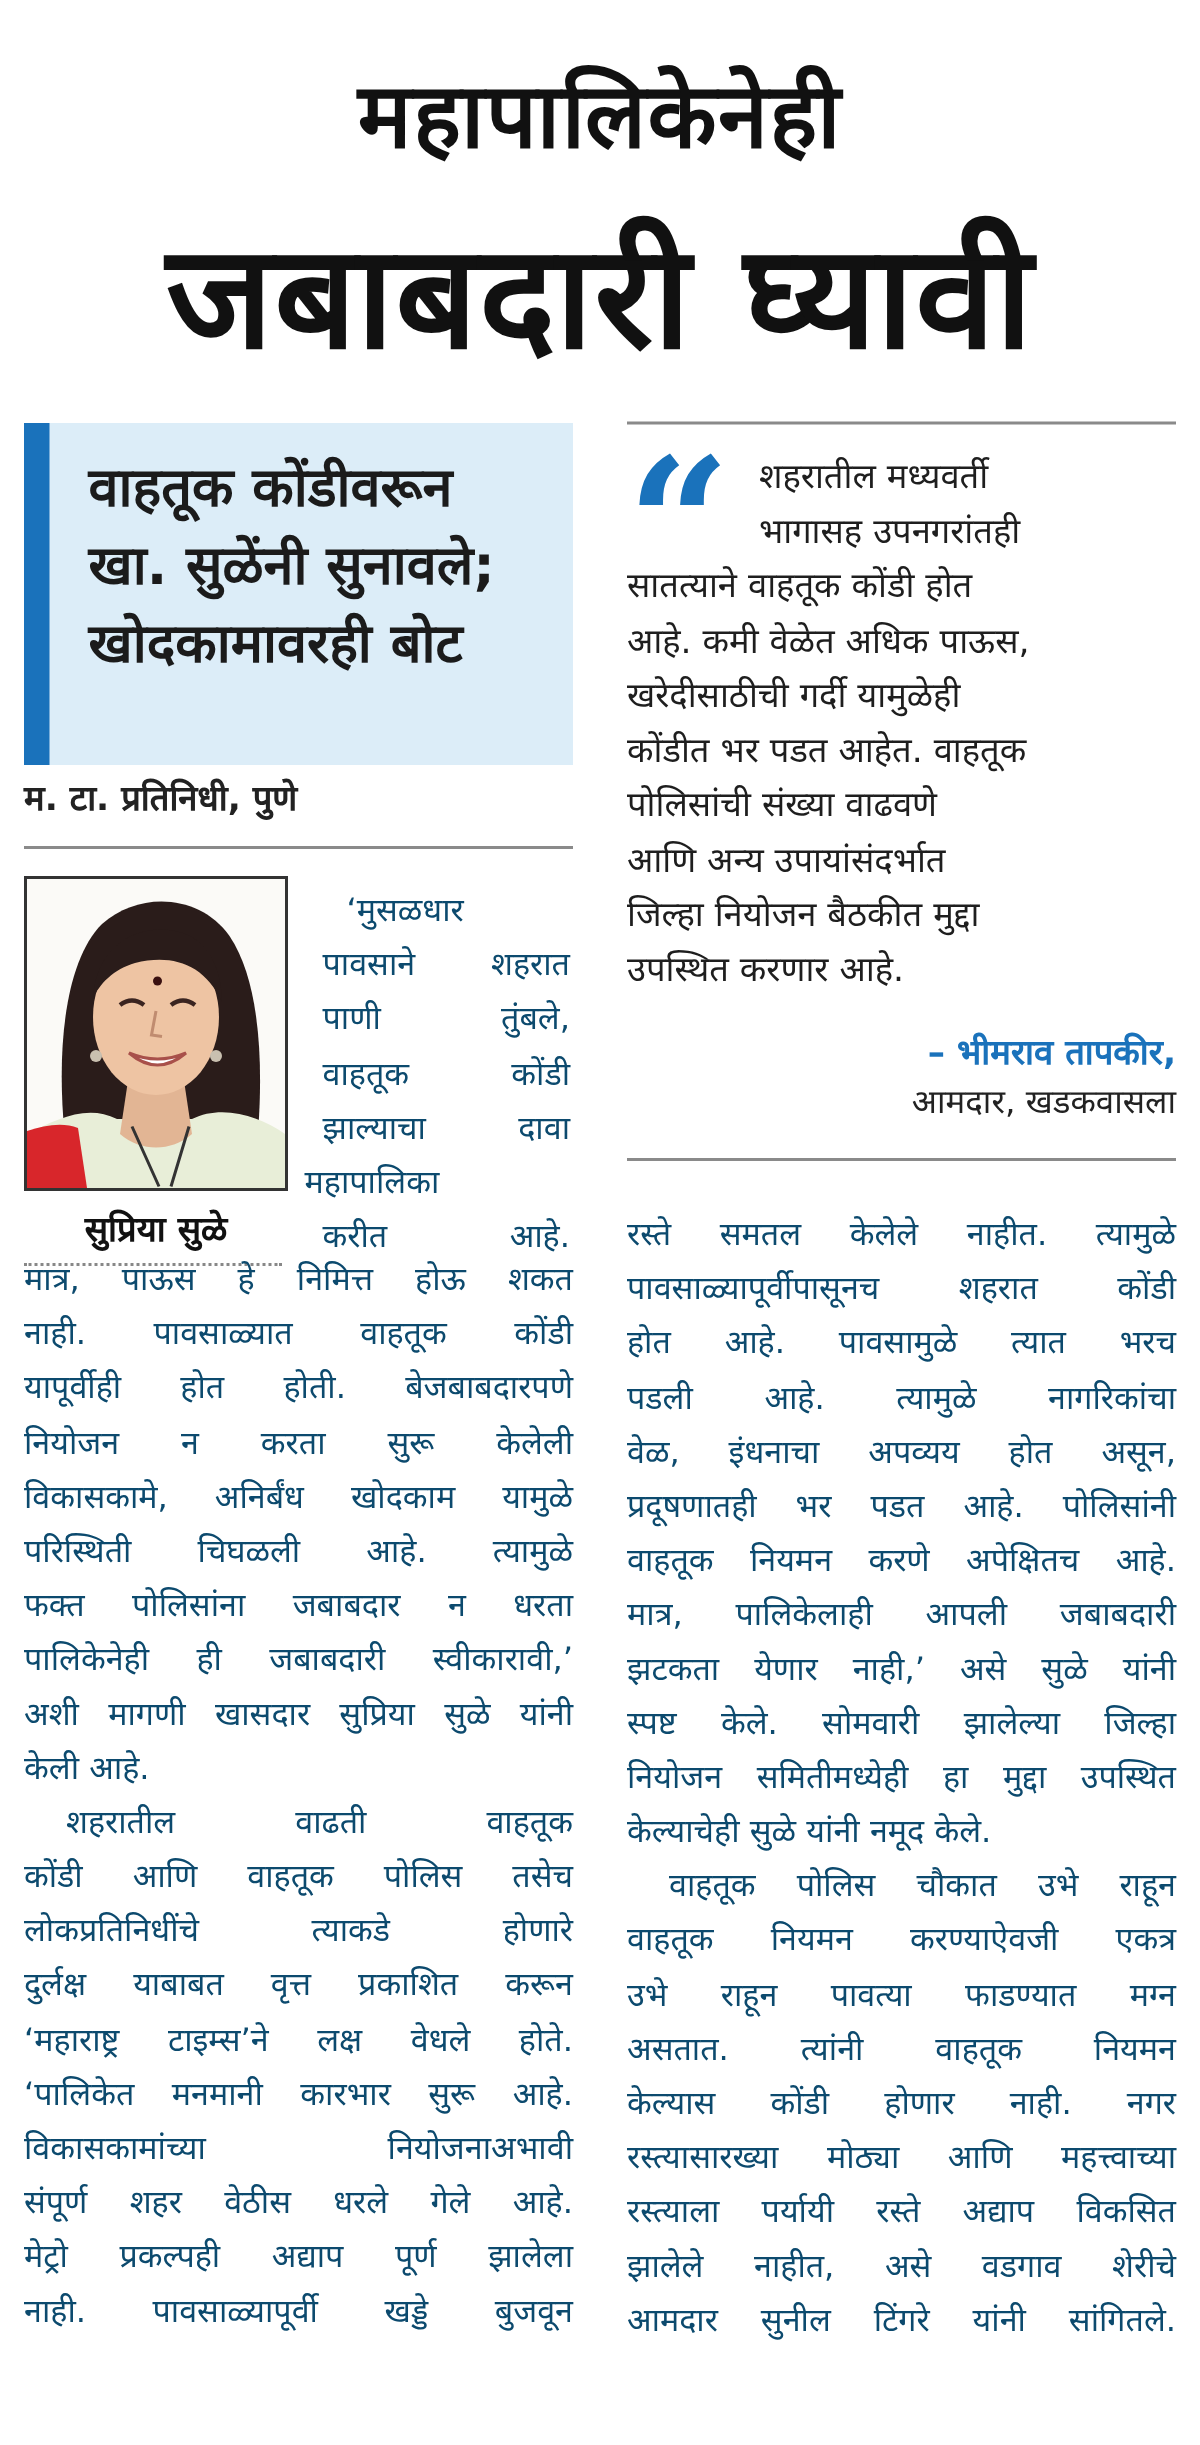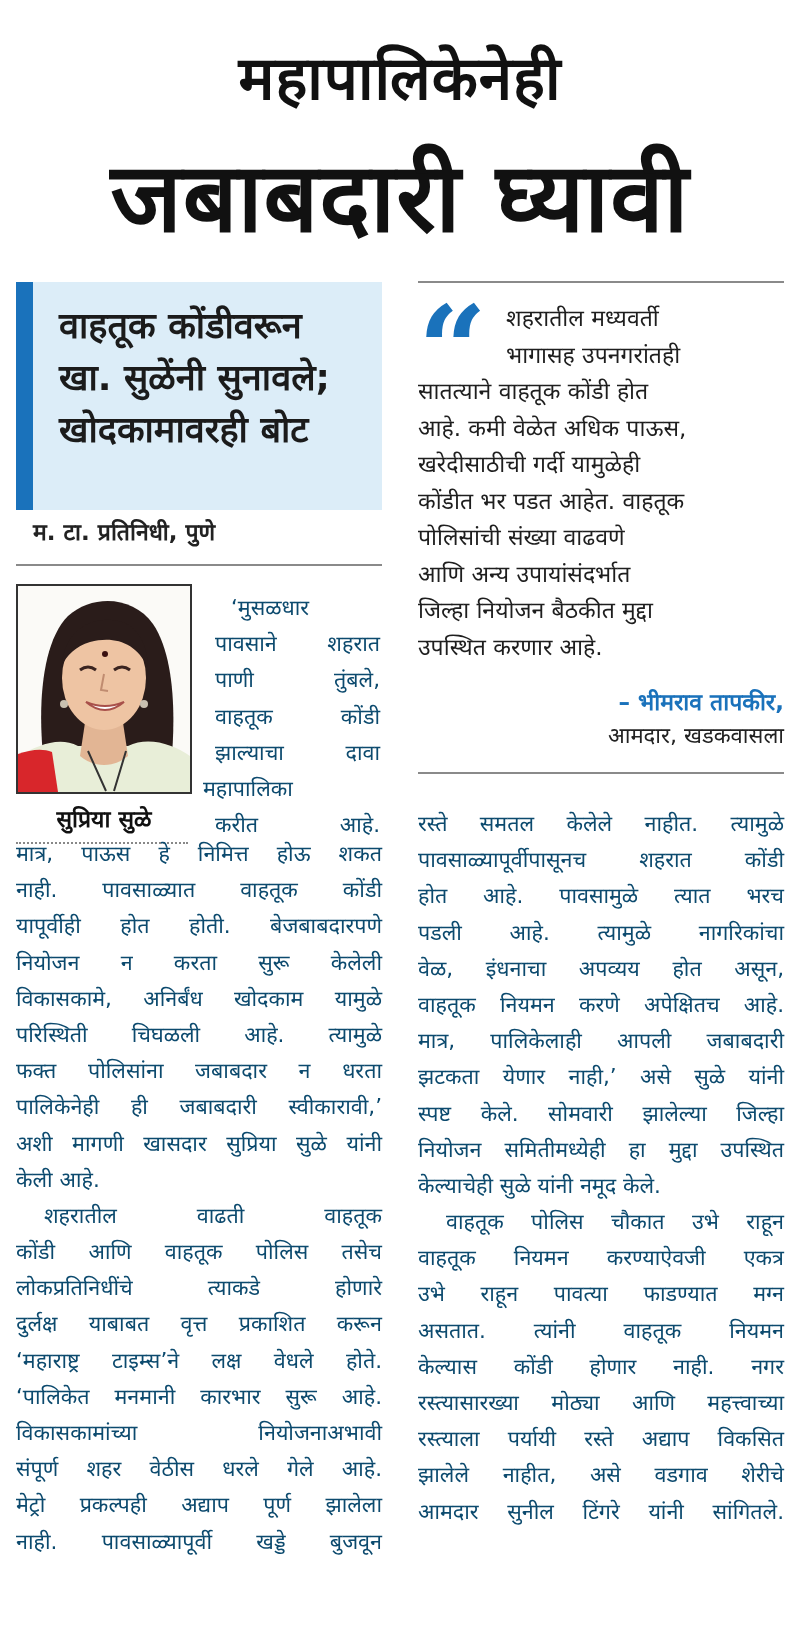--- a/index.html
+++ b/index.html
@@ -17,21 +17,21 @@
   .subhead-box {
     position: absolute; left: 16px; top: 282px; width: 366px; height: 228px;
     background: #dcedf8; border-left: 17px solid #1a72bb;
     padding: 18px 10px 0 26px;
   }
   .subhead-box .line {
     display: block; font-weight: bold; font-size: 36px; line-height: 52px; color: #1b1b1b; white-space: nowrap;
   }
 
   .byline {
-    position: absolute; left: 16px; top: 515px; font-size: 23px; font-weight: bold; color: #222; margin-left: 17px;
+    position: absolute; left: 16px; top: 515px; font-size: 23px; font-weight: bold; color: #222;
   }
   .rule { position: absolute; height: 2px; background: #8a8a8a; }
 
   .photo {
     position: absolute; left: 16px; top: 584px; width: 176px; height: 210px;
     border: 2px solid #333; background: #fbfaf7; overflow: hidden;
   }
   .photo svg { display: block; }
   .caption {
     position: absolute; left: 16px; top: 802px; width: 176px; text-align: center;
@@ -185,20 +185,21 @@
   <span class="title">आमदार, खडकवासला</span>
 </div>
 <div class="rule" style="left:418px; top:772px; width:366px;"></div>
 
 <div class="col-right body-text">
   <span class="just">रस्ते समतल केलेले नाहीत. त्यामुळे</span>
   <span class="just">पावसाळ्यापूर्वीपासूनच शहरात कोंडी</span>
   <span class="just">होत आहे. पावसामुळे त्यात भरच</span>
   <span class="just">पडली आहे. त्यामुळे नागरिकांचा</span>
   <span class="just">वेळ, इंधनाचा अपव्यय होत असून,</span>
+  <span class="just">प्रदूषणातही भर पडत आहे. पोलिसांनी</span>
   <span class="just">वाहतूक नियमन करणे अपेक्षितच आहे.</span>
   <span class="just">मात्र, पालिकेलाही आपली जबाबदारी</span>
   <span class="just">झटकता येणार नाही,’ असे सुळे यांनी</span>
   <span class="just">स्पष्ट केले. सोमवारी झालेल्या जिल्हा</span>
   <span class="just">नियोजन समितीमध्येही हा मुद्दा उपस्थित</span>
   <span class="plain">केल्याचेही सुळे यांनी नमूद केले.</span>
   <span class="just indent">वाहतूक पोलिस चौकात उभे राहून</span>
   <span class="just">वाहतूक नियमन करण्याऐवजी एकत्र</span>
   <span class="just">उभे राहून पावत्या फाडण्यात मग्न</span>
   <span class="just">असतात. त्यांनी वाहतूक नियमन</span>

